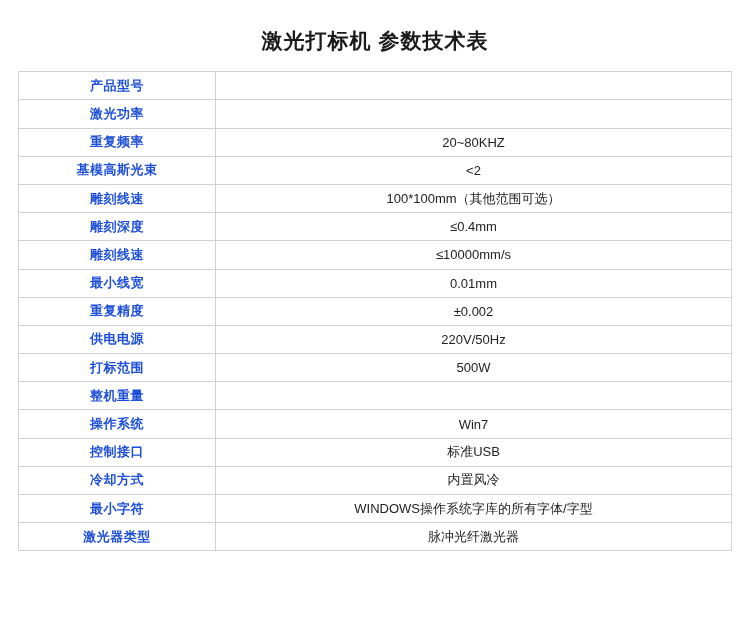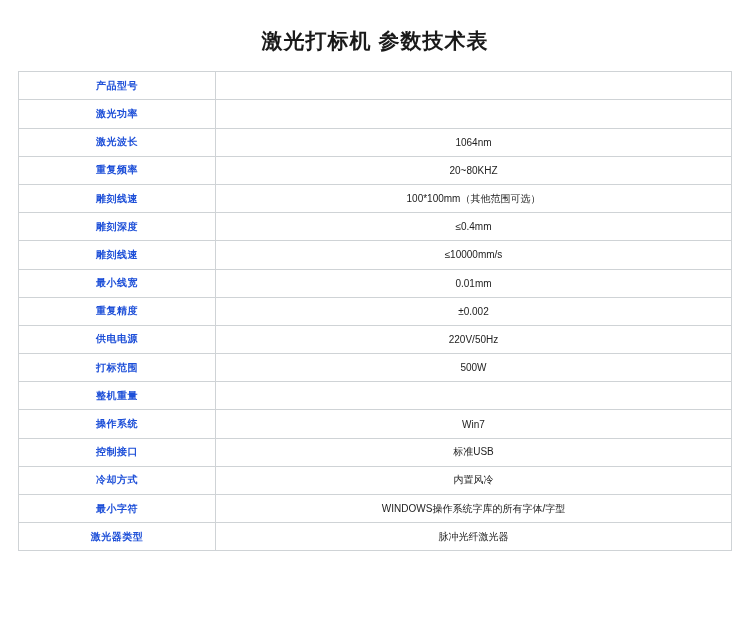--- a/index.html
+++ b/index.html
@@ -34,21 +34,21 @@
   table.spec {
     width: 714px;
     border-collapse: collapse;
     table-layout: fixed;
     background: #ffffff;
   }
   table.spec td {
     border: 1px solid #cfd3d6;
     height: 27.2px;
     padding: 0;
-    font-size: 10px;
+    font-size: 13px;
     vertical-align: middle;
   }
   td.label {
     width: 196px;
     text-align: center;
     color: #1d4fd8;
     font-weight: bold;
     font-size: 13.5px;
     letter-spacing: 0.5px;
   }
@@ -68,26 +68,26 @@
     <tbody>
       <tr>
         <td class="label">产品型号</td>
         <td class="value"></td>
       </tr>
       <tr>
         <td class="label">激光功率</td>
         <td class="value"></td>
       </tr>
       <tr>
-        <td class="label">激光波长</td>
-        <td class="value">1064nm</td>
+        <td class="label">重复频率</td>
+        <td class="value">20~80KHZ</td>
       </tr>
       <tr>
-        <td class="label">重复频率</td>
-        <td class="value">20~80KHZ</td>
+        <td class="label">基模高斯光束</td>
+        <td class="value">&lt;2</td>
       </tr>
       <tr>
         <td class="label">雕刻线速</td>
         <td class="value">100*100mm（其他范围可选）</td>
       </tr>
       <tr>
         <td class="label">雕刻深度</td>
         <td class="value">≤0.4mm</td>
       </tr>
       <tr>

